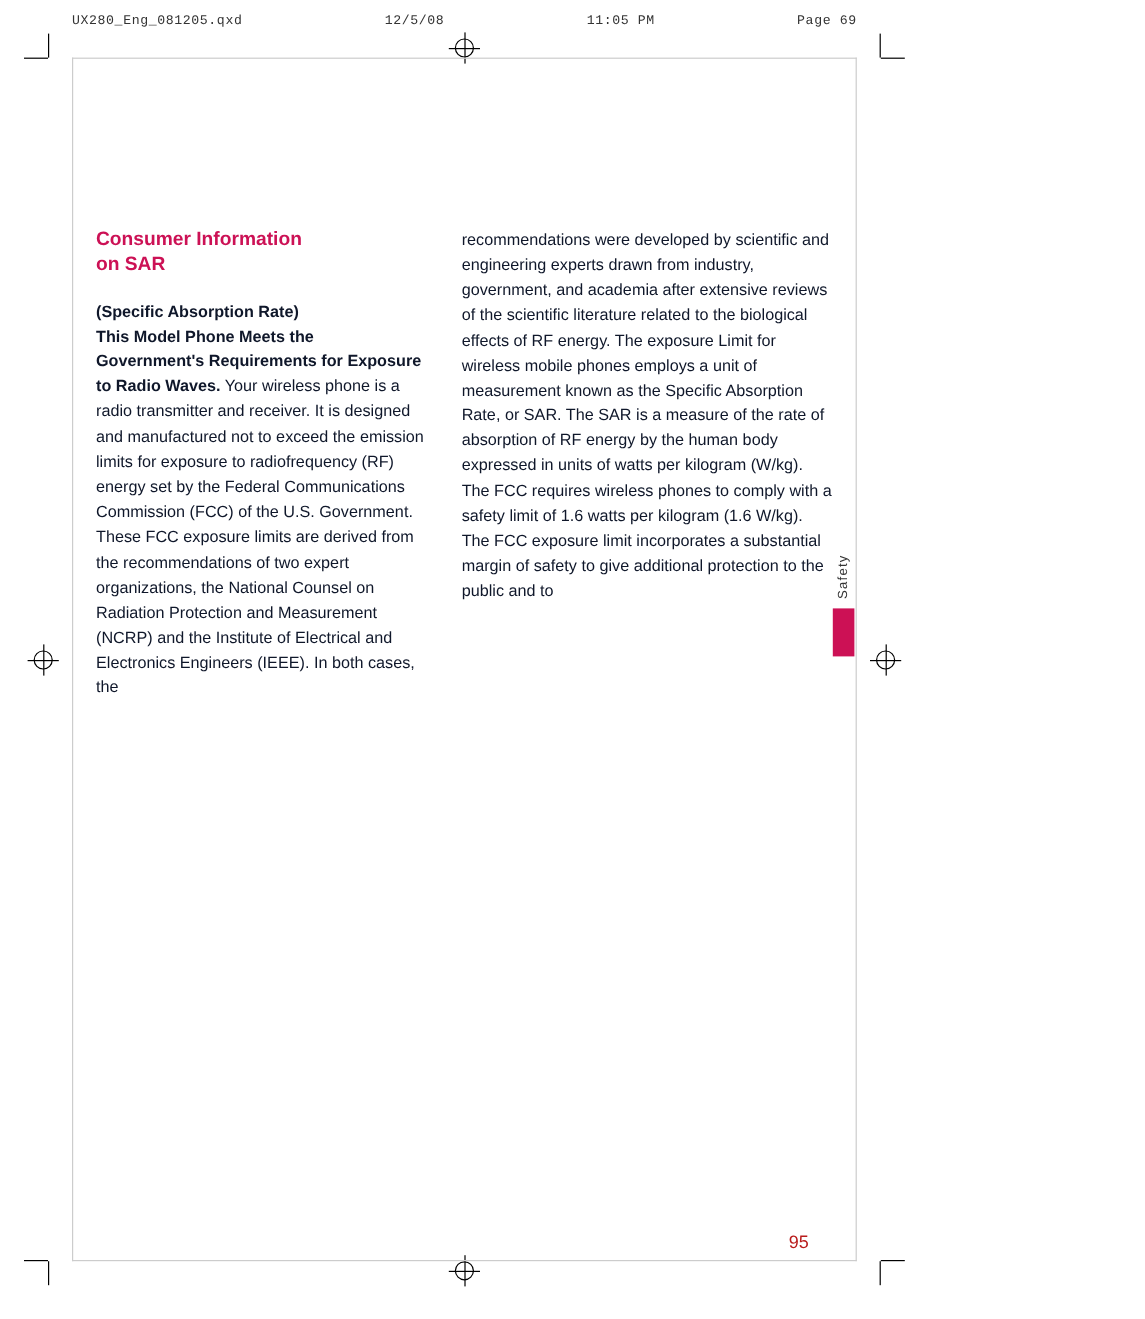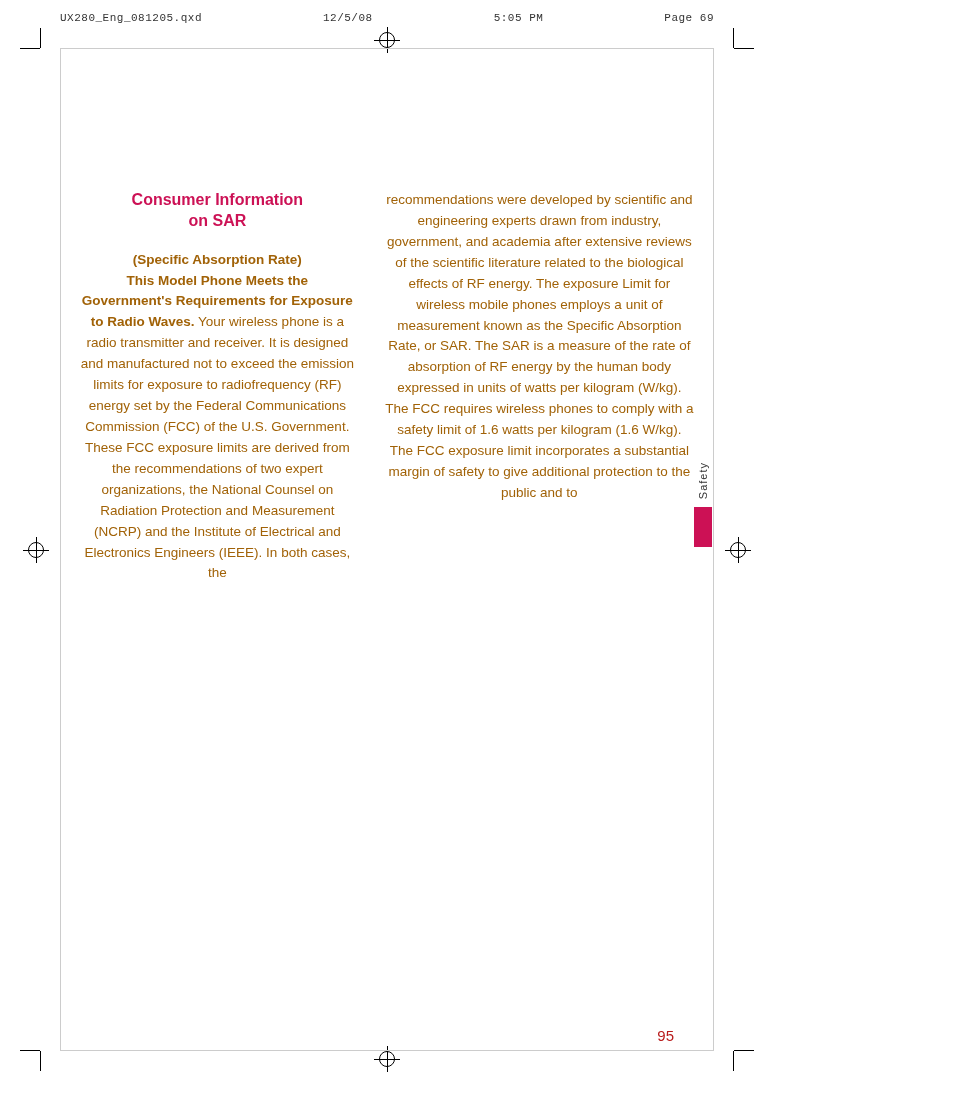--- a/index.html
+++ b/index.html
@@ -11,21 +11,20 @@
       font-family: 'Arial', sans-serif;
       position: relative;
       overflow: hidden;
     }
 
     .page {
       width: 774px;
       height: 1099px;
       position: relative;
       background: #fff;
-      text-align: center;
     }
 
     
     .header-bar {
       position: absolute;
       top: 12px;
       left: 60px;
       right: 60px;
       display: flex;
       justify-content: space-between;
@@ -181,21 +180,21 @@
       font-weight: bold;
       line-height: 1.3;
       margin-bottom: 18px;
       font-family: Arial, sans-serif;
     }
 
     
     .body-text {
       font-size: 13.5px;
       line-height: 1.55;
-      color: #a16207;
+      color: #0f172a;
       font-family: Arial, sans-serif;
     }
 
     .body-text strong, .body-text b {
       font-weight: bold;
     }
 
     .side-label-wrapper {
       position: absolute;
       right: 62px;
@@ -234,21 +233,21 @@
     }
   </style>
 </head>
 <body>
 
 <div class="page">
 
   <div class="header-bar">
     <span class="header-text">UX280_Eng_081205.qxd</span>
     <span class="header-text">12/5/08</span>
-    <span class="header-text">5:05 PM</span>
+    <span class="header-text">11:05 PM</span>
     <span class="header-text">Page 69</span>
   </div>
 
   <div class="crop-mark cm-tl-h"></div>
   <div class="crop-mark cm-tl-v"></div>
 
   <div class="crop-mark cm-tr-h"></div>
   <div class="crop-mark cm-tr-v"></div>
 
   <div class="crop-mark cm-bl-h"></div>

